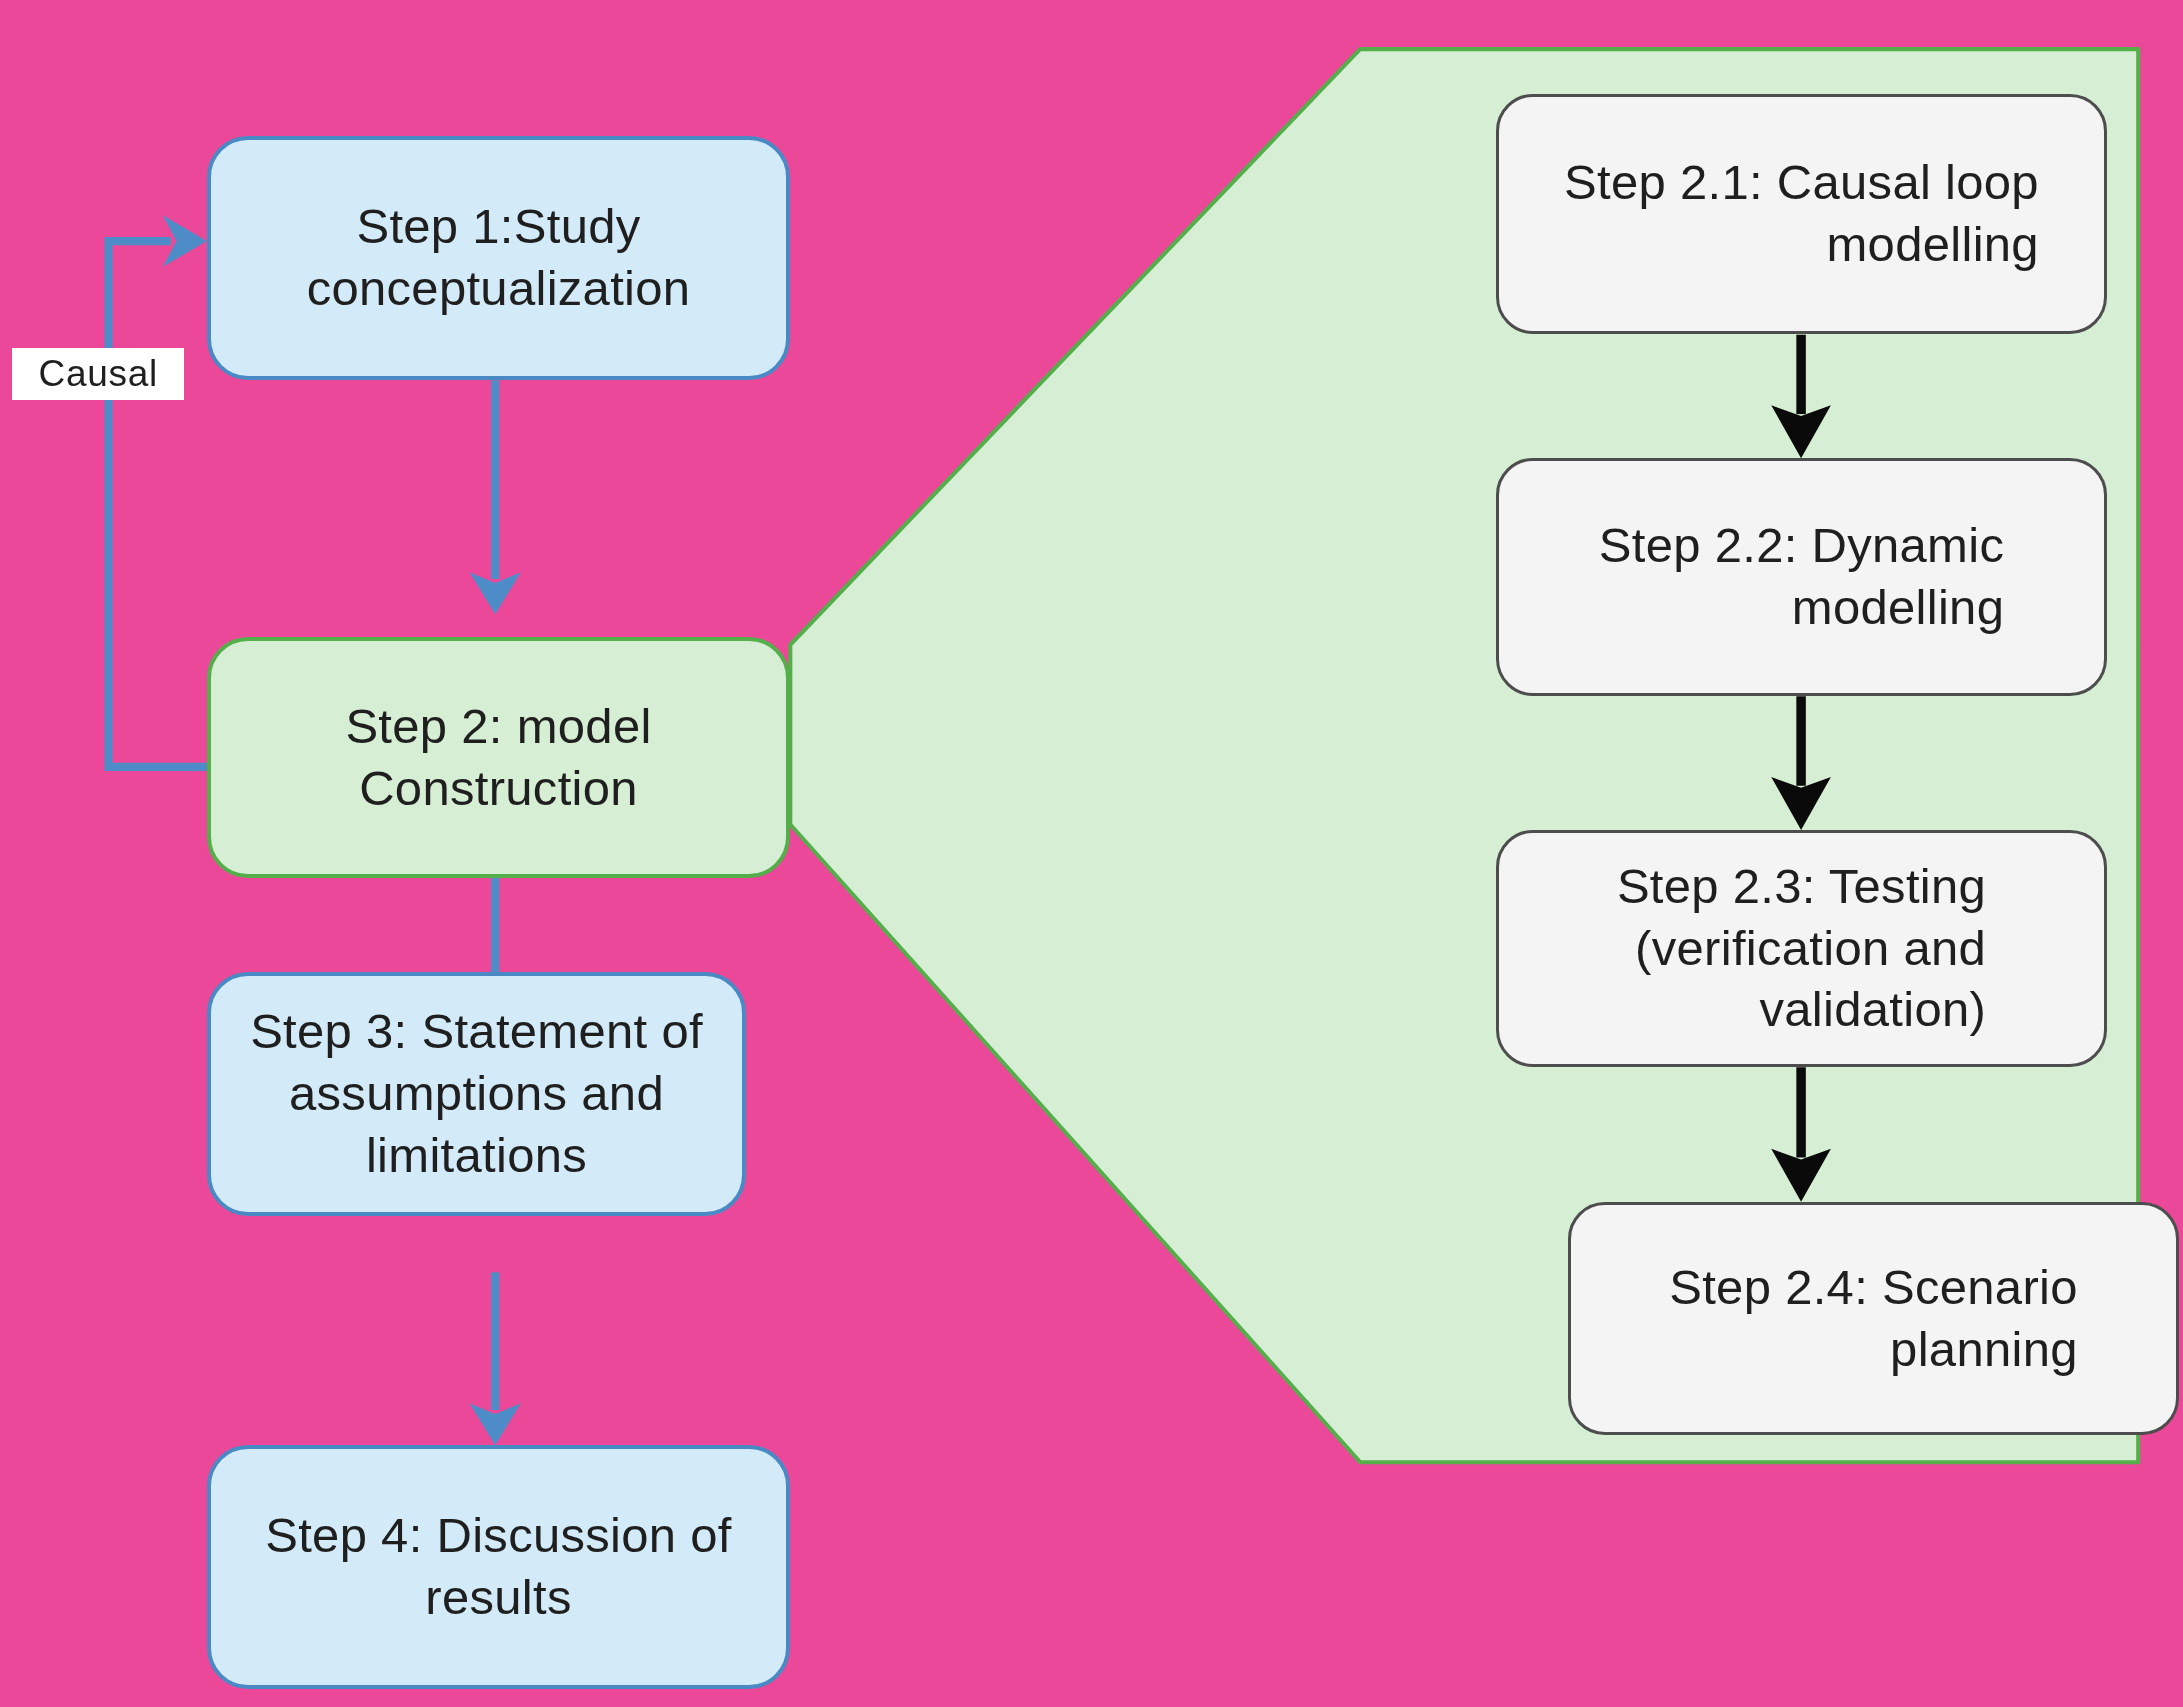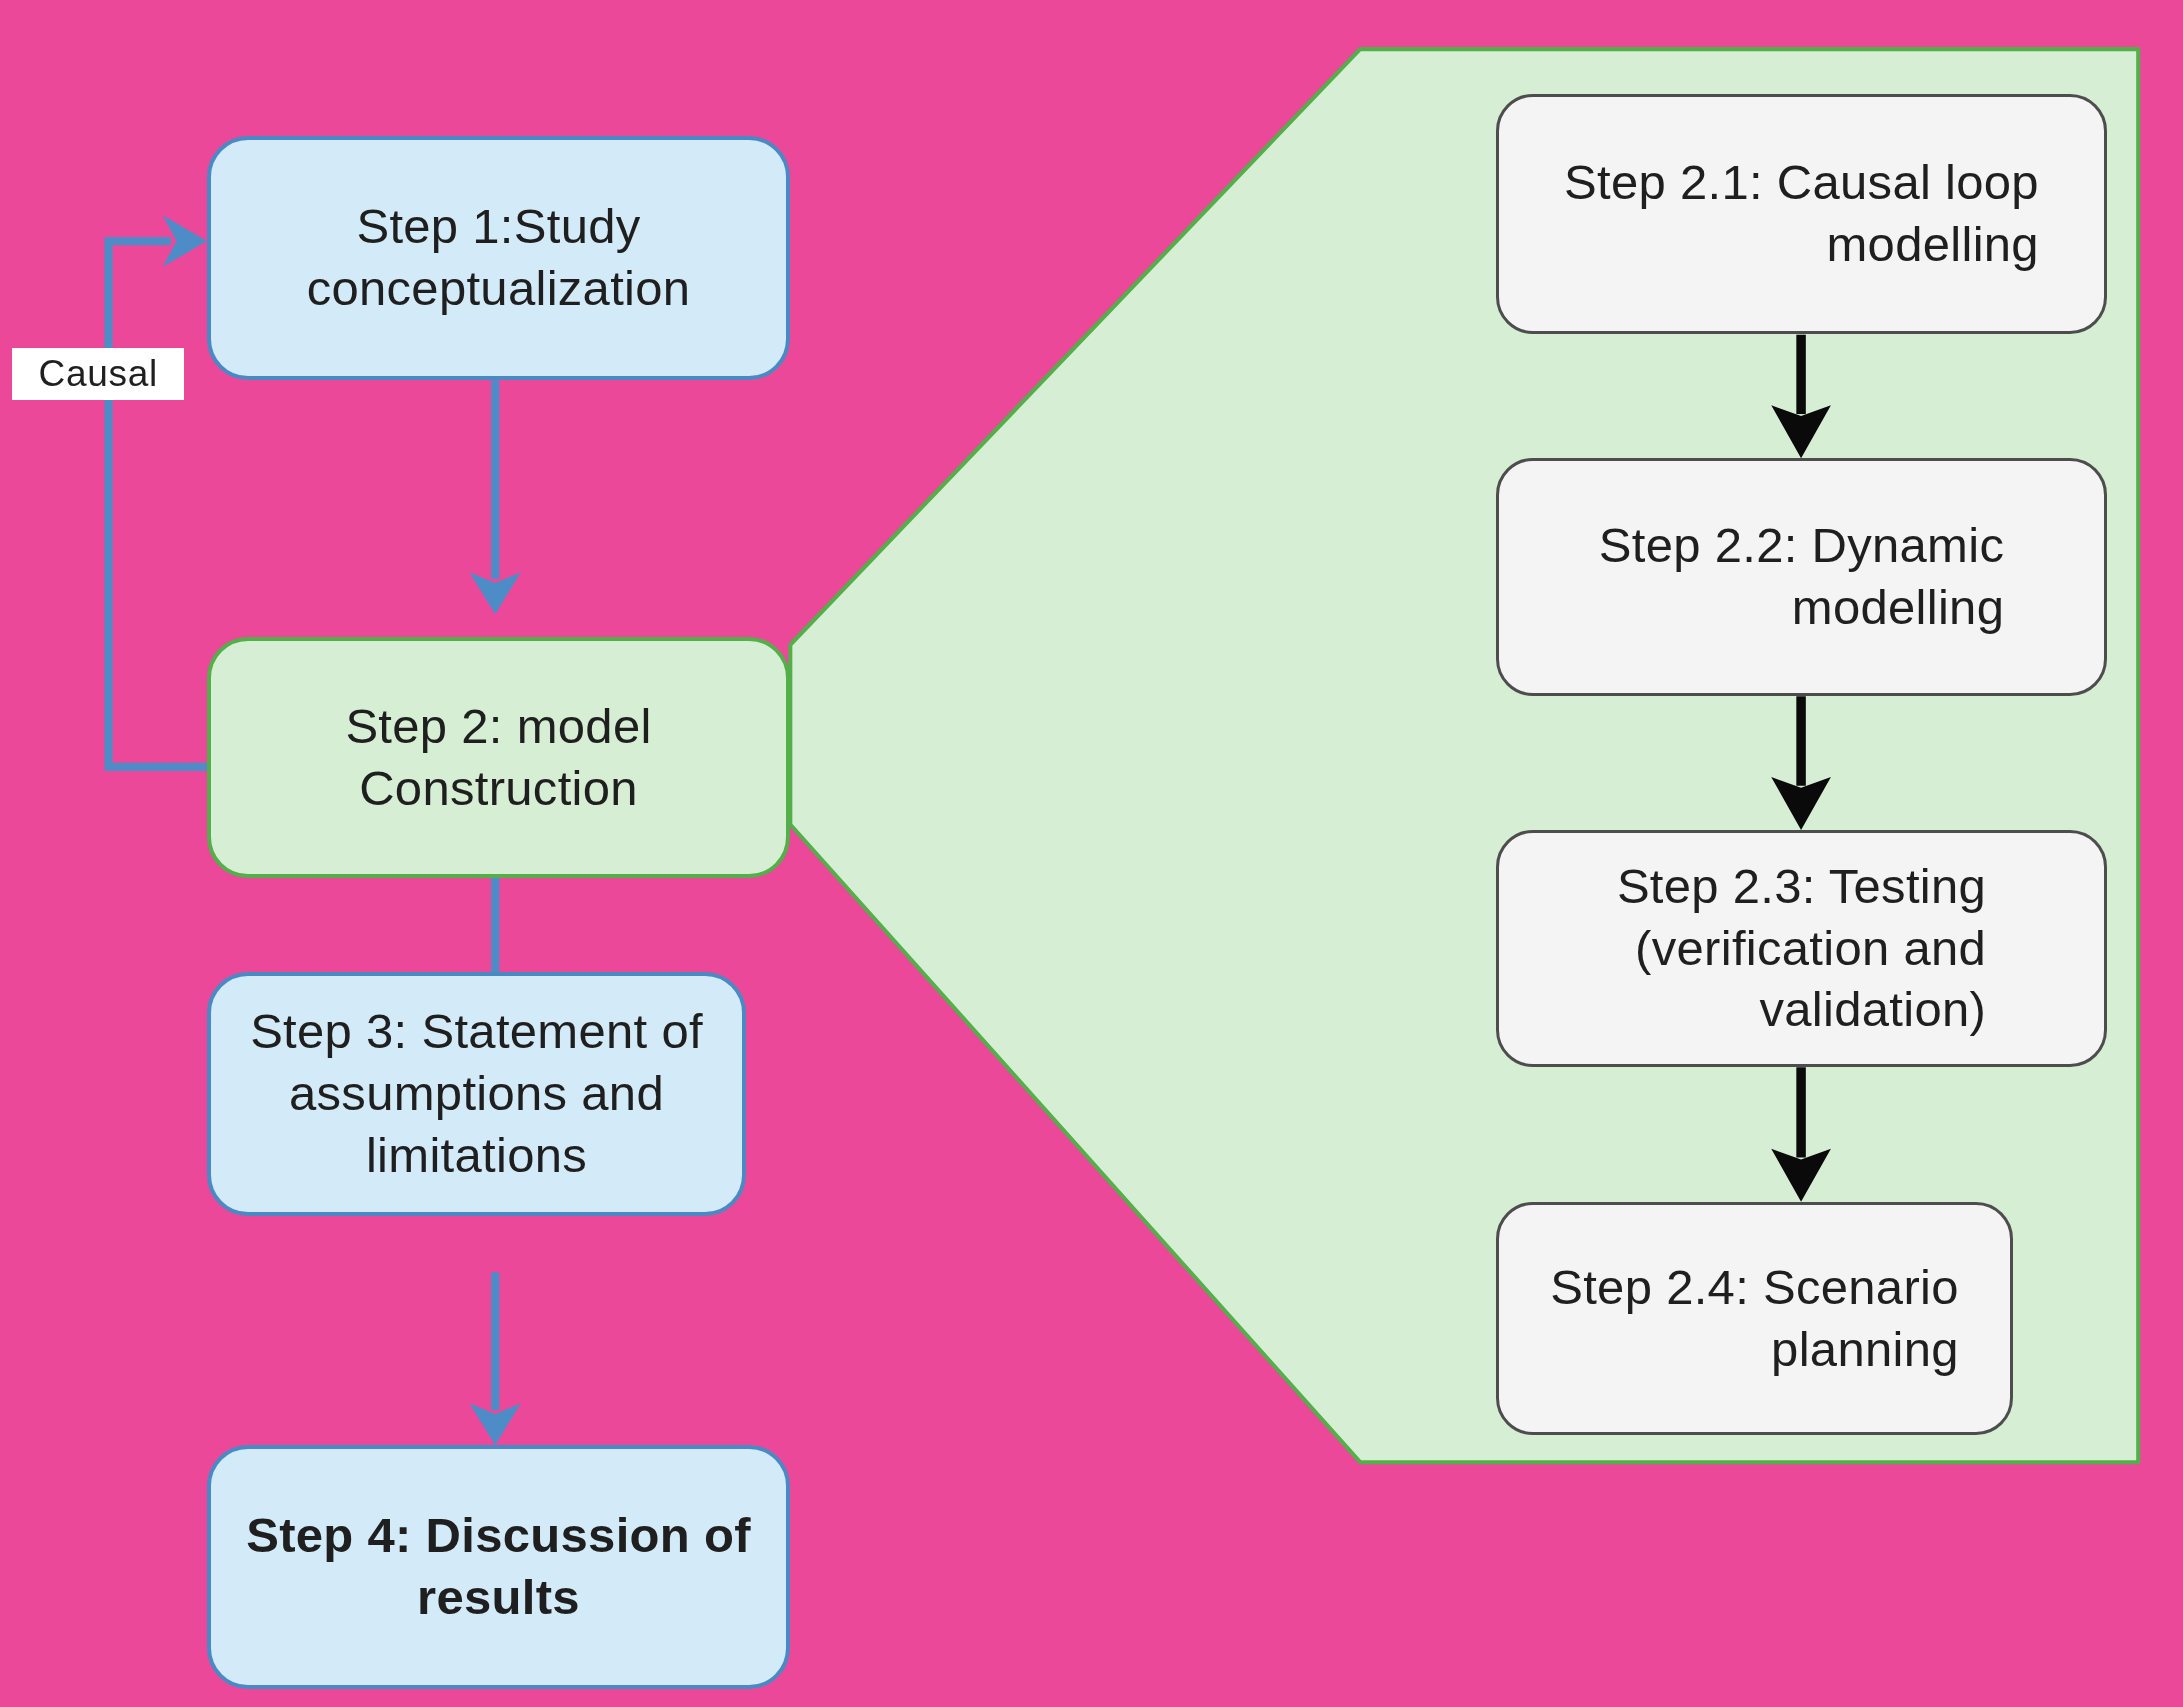--- a/index.html
+++ b/index.html
@@ -63,26 +63,26 @@
   }
   .box-gray {
     background: var(--gray_fill, #f4f4f4);
     border: 3.4px solid var(--gray_border, #4d4d4d);
     border-radius: 37px;
     text-align: right;
   }
   #box-step1 { left: 207px; top: 136px;  width: 583px; height: 244px; }
   #box-step2 { left: 207px; top: 614px;  width: 583px; height: 241px; }
   #box-step3 { left: 207px; top: 972px; width: 539px; height: 244px; }
-  #box-step4 { left: 207px; top: 1445px; width: 583px; height: 244px; font-weight: bold; }
+  #box-step4 { left: 207px; top: 1445px; width: 583px; height: 244px; }
 
   #box-step21 { left: 1496px; top: 94px;  width: 611px; height: 240px; }
   #box-step22 { left: 1496px; top: 458px;  width: 611px; height: 238px; }
   #box-step23 { left: 1496px; top: 830px; width: 611px; height: 237px; }
-  #box-step24 { left: 1496px; top: 1202px; width: 517px; height: 233px; }
+  #box-step24 { left: 1568px; top: 1202px; width: 611px; height: 233px; }
 
   #iterate-label {
     position: absolute;
     left: 12.2px; top: 348px; width: 172px; height: 52px;
     background: #ffffff;
     display: flex;
     align-items: center;
     justify-content: center;
     font-size: 37px;
     letter-spacing: 0.7px;

